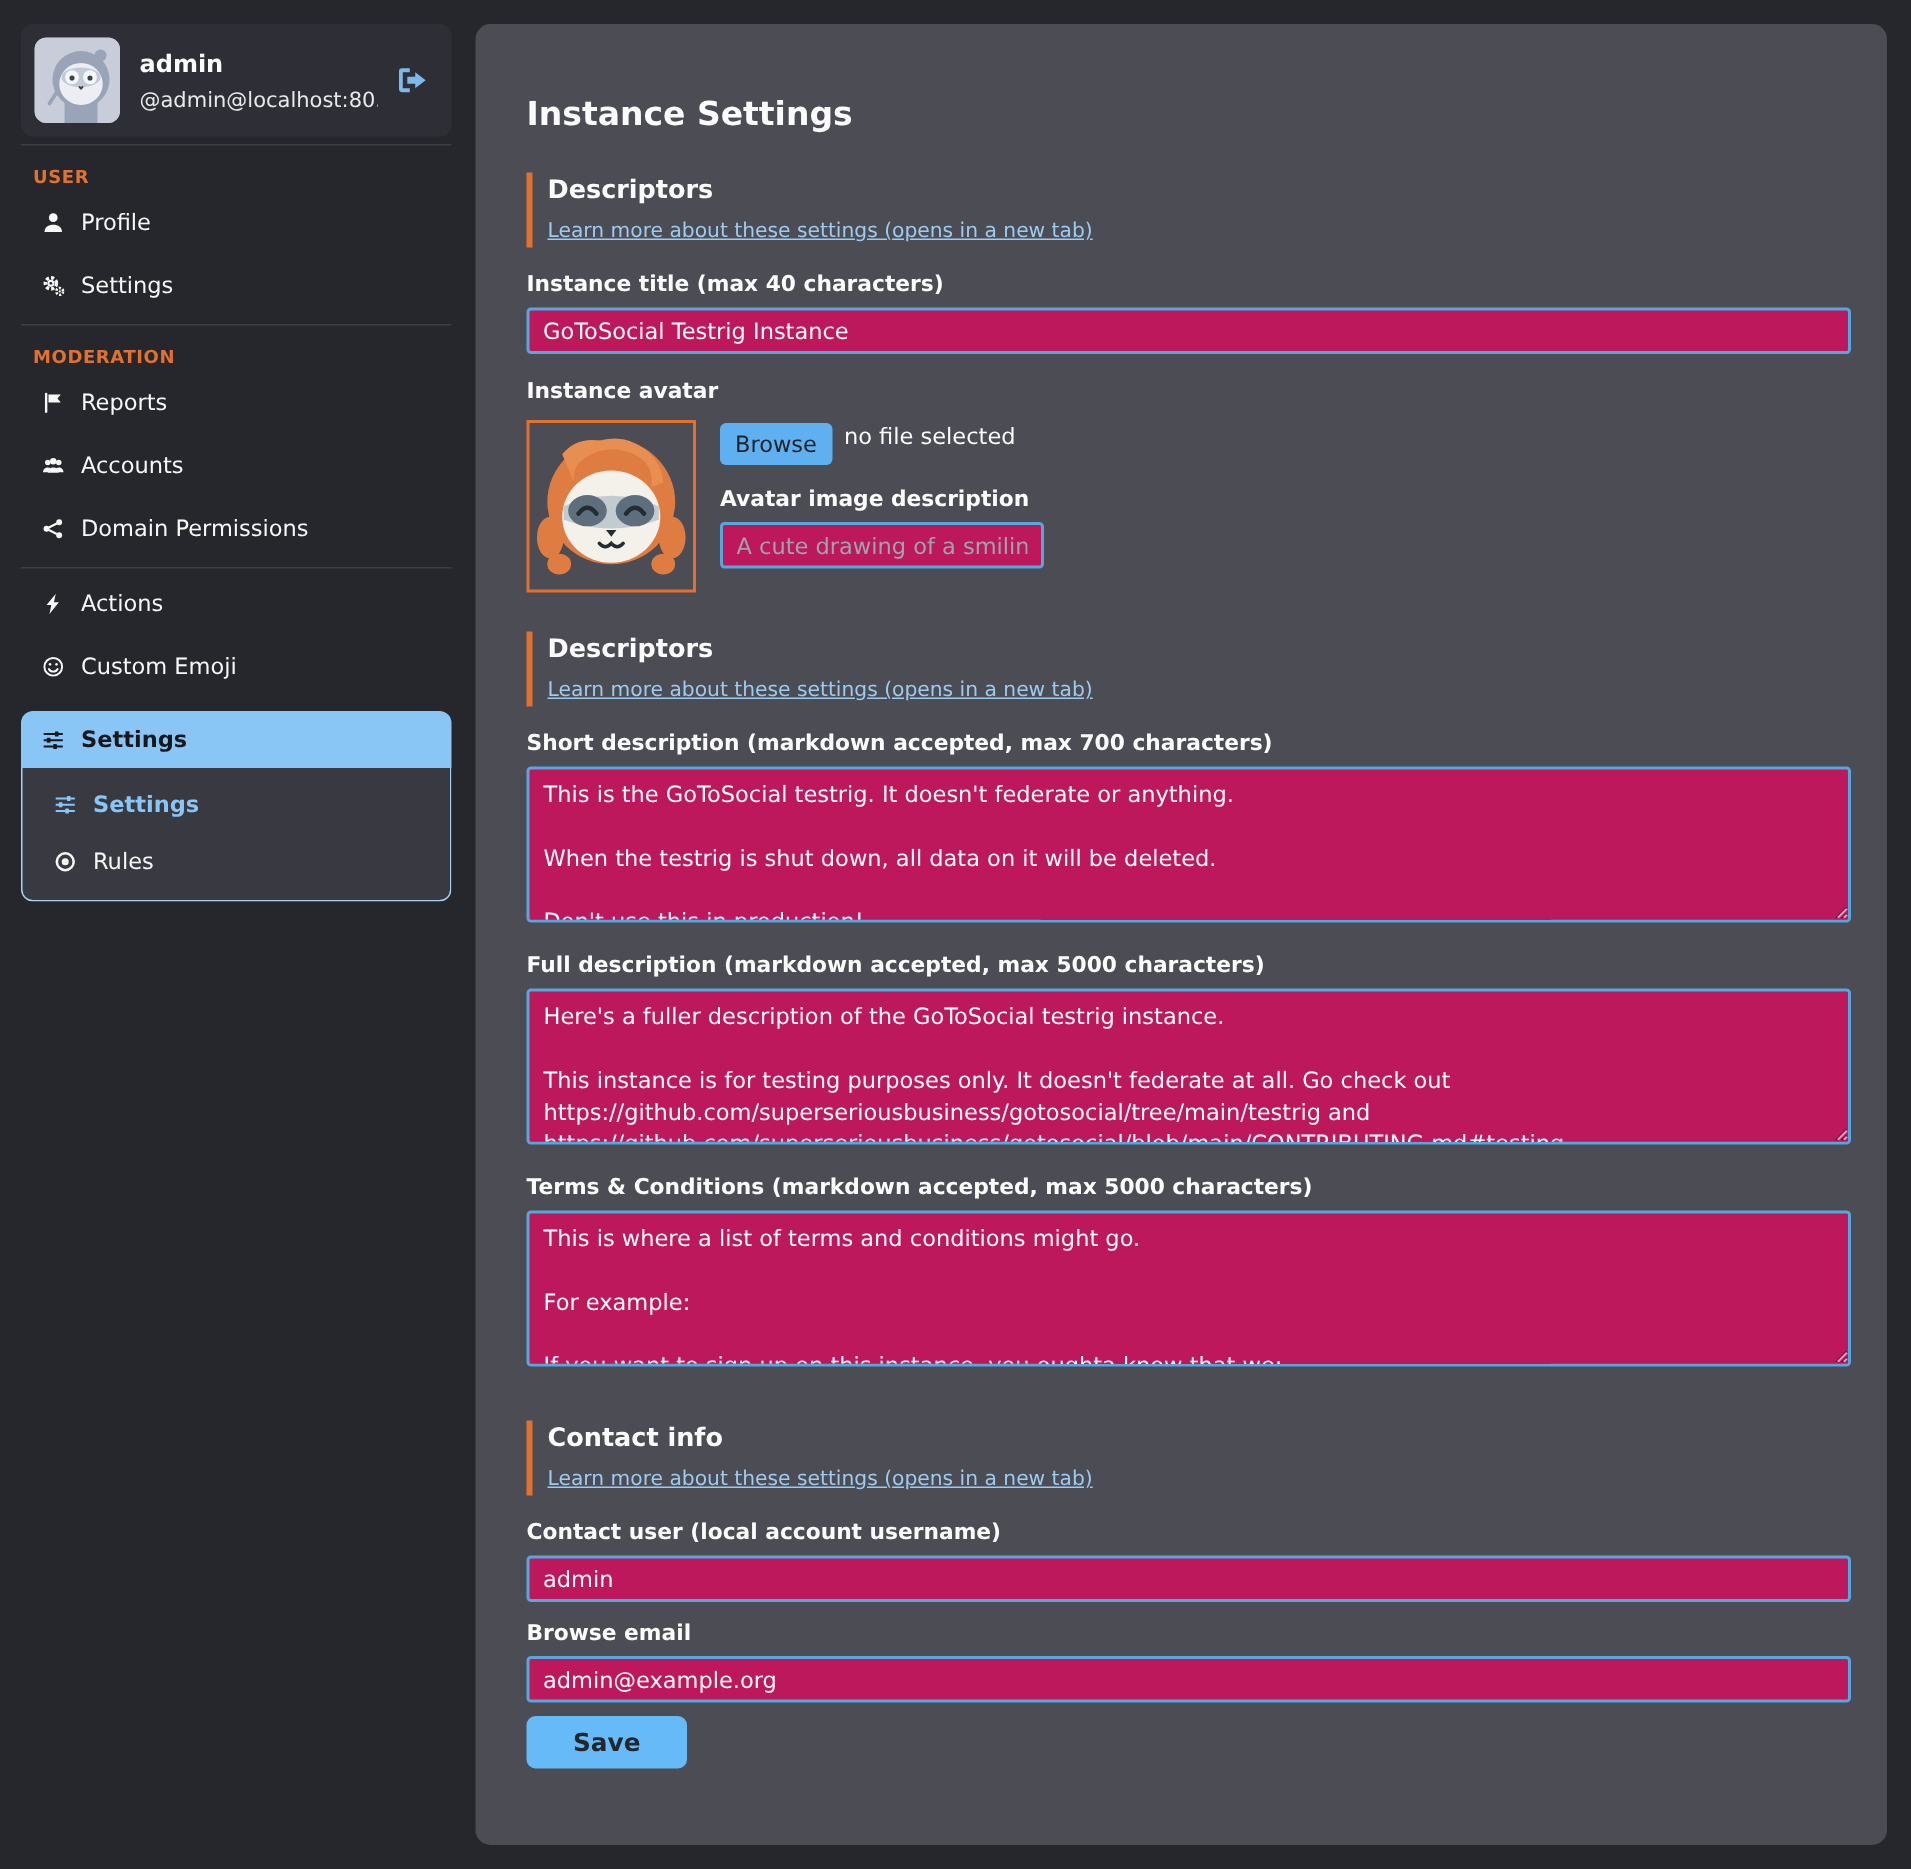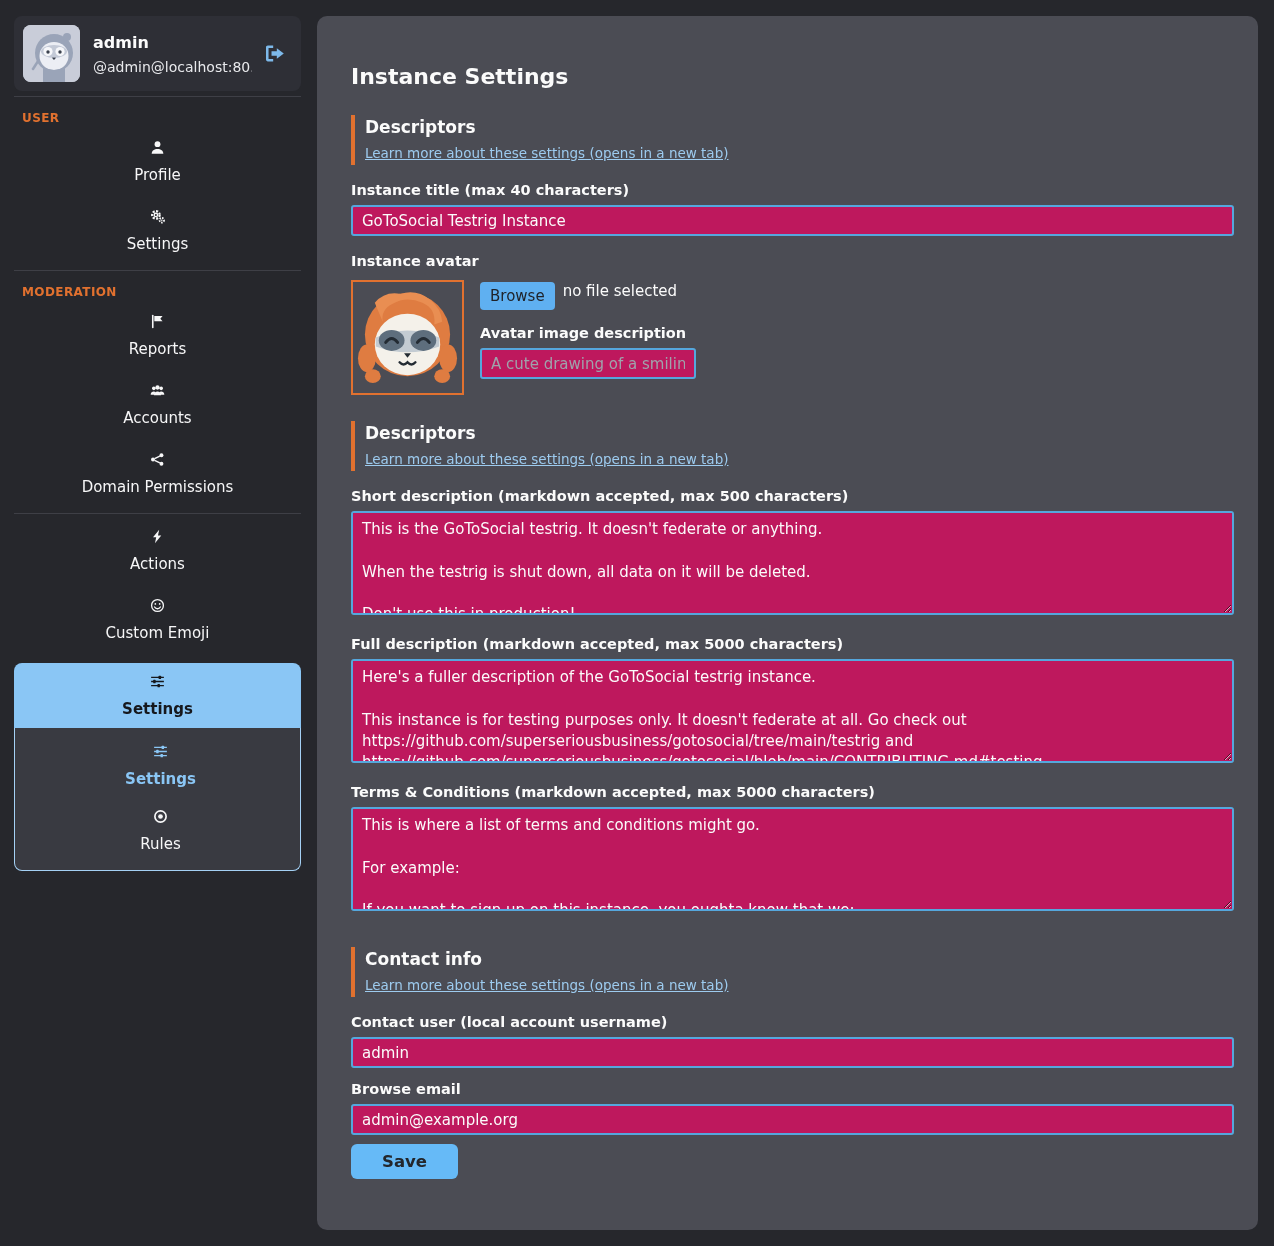--- a/index.html
+++ b/index.html
@@ -29,21 +29,21 @@
   .logout-btn { color: #7db9ea; flex: 0 0 auto; margin-right: 6px; cursor: pointer; line-height: 0; }
 
   .nav-section { border-top: 1px solid #3e3f46; margin-top: 5px; padding-top: 2px; }
   .nav-section:first-of-type { margin-top: 6px; }
   .nav-heading {
     color: #e1712f; font-weight: bold; font-size: 12px;
     letter-spacing: 0.4px; padding: 12px 8px 2px;
   }
   .nav-item {
     display: flex; align-items: center; gap: 11px;
-    padding: 12px 13px; font-size: 15px; color: #f7f7f8; cursor: pointer; flex-direction: column;
+    padding: 12px 13px; font-size: 15px; color: #f7f7f8; cursor: pointer;
   }
   .nav-item .ico { width: 16px; height: 16px; flex: 0 0 16px; display: inline-flex; align-items: center; justify-content: center; }
   .ico svg { width: 15px; height: 15px; display: block; }
 
   .active-block { margin-top: 9px; }
   .nav-item.active {
     background: #8ac6f5; color: #16181d; font-weight: bold;
     border-radius: 8px 8px 0 0; padding: 10px 13px;
   }
   .submenu {
@@ -296,21 +296,21 @@
       <input class="text-input avatar-desc-input" type="text" placeholder="A cute drawing of a smiling sloth." style="">
     </div>
   </div>
 
   
   <div class="section-head">
     <h2>Descriptors</h2>
     <a class="learn-link">Learn more about these settings (opens in a new tab)</a>
   </div>
 
-  <label class="field-label">Short description (markdown accepted, max 500 characters)</label>
+  <label class="field-label">Short description (markdown accepted, max 700 characters)</label>
   <textarea class="text-area" spellcheck="false" style="">This is the GoToSocial testrig. It doesn't federate or anything.
 
 When the testrig is shut down, all data on it will be deleted.
 
 Don't use this in production!</textarea>
 
   <label class="field-label">Full description (markdown accepted, max 5000 characters)</label>
   <textarea class="text-area" spellcheck="false" style="">Here's a fuller description of the GoToSocial testrig instance.
 
 This instance is for testing purposes only. It doesn't federate at all. Go check out https://github.com/superseriousbusiness/gotosocial/tree/main/testrig and https://github.com/superseriousbusiness/gotosocial/blob/main/CONTRIBUTING.md#testing

